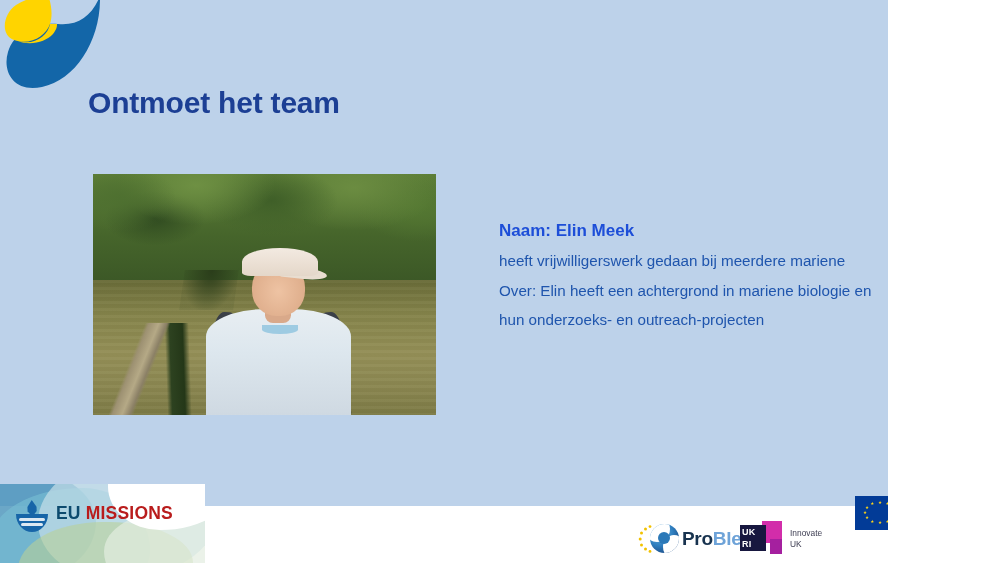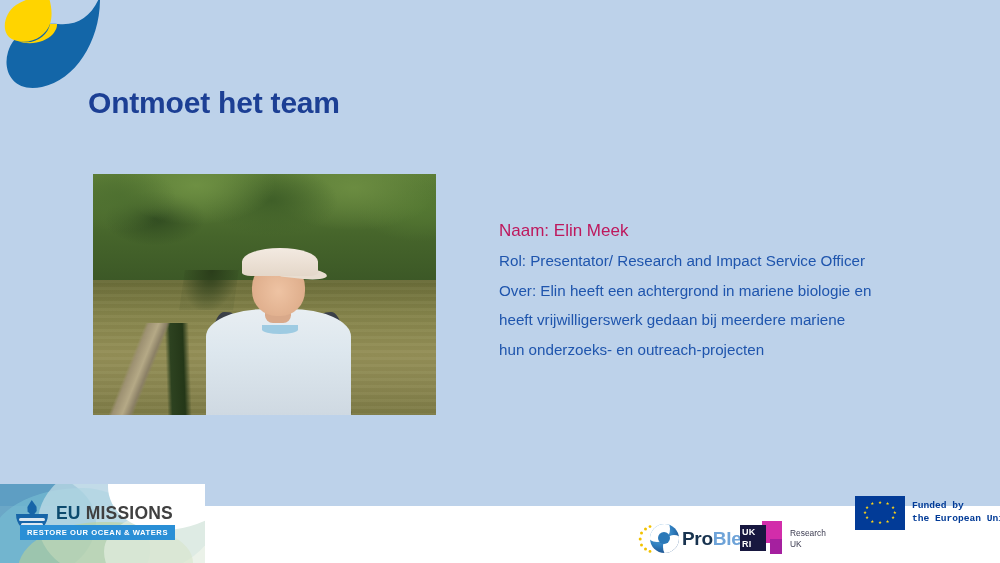--- a/index.html
+++ b/index.html
@@ -5,21 +5,21 @@
   html, body {
     margin: 0;
     padding: 0;
     background: #ffffff;
   }
   body {
     font-family: "Liberation Sans", sans-serif;
   }
   #slide {
     position: relative;
-    width: 1000px;
+    width: 888px;
     height: 563px;
     overflow: hidden;
     background: #bdd2ea;
   }
 
   
   #brand-mark {
     position: absolute;
     left: 0px;
     top: -6px;
@@ -143,22 +143,22 @@
   
   #bio {
     position: absolute;
     left: 499px;
     top: 216px;
     width: 440px;
     color: #1f4da0;
   }
   #bio .name {
     font-size: 17px;
-    font-weight: normal;
-    color: #be185d;
+    font-weight: bold;
+    color: #1d4ed8;
     line-height: 30px;
     white-space: nowrap;
   }
   #bio .line {
     font-size: 15.2px;
     line-height: 29.5px;
     color: #1f55ad;
     white-space: nowrap;
   }
 
@@ -247,21 +247,21 @@
   }
   #eu-missions .mtext {
     position: absolute;
     left: 56px; top: 19px;
     font-size: 17.5px;
     font-weight: bold;
     letter-spacing: .2px;
     white-space: nowrap;
   }
   #eu-missions .mtext .eu { color: #0c4a6e; }
-  #eu-missions .mtext .missions { color: #404040; margin-top: 28px; }
+  #eu-missions .mtext .missions { color: #b91c1c; margin-top: 28px; }
   #eu-missions .ribbon {
     position: absolute;
     left: 20px; top: 41px;
     background: #2a8fd6;
     color: #ffffff;
     font-size: 7.6px;
     font-weight: bold;
     letter-spacing: .55px;
     padding: 3px 7px 3px 7px;
     white-space: nowrap;
@@ -401,41 +401,39 @@
       <div class="ph-shirtcollar"></div>
       <div class="ph-neck"></div>
       <div class="ph-head"></div>
       <div class="ph-brim"></div>
       <div class="ph-cap"></div>
     </div>
   </div>
 
   <div id="bio">
     <div class="name">Naam: Elin Meek</div>
-    <div class="line">Rol: Presentator/ Research and Impact Service Officer</div>
+    <div class="line">heeft vrijwilligerswerk gedaan bij meerdere mariene</div>
     <div class="line">Over: Elin heeft een achtergrond in mariene biologie en</div>
-    <div class="line">heeft vrijwilligerswerk gedaan bij meerdere mariene</div>
     <div class="line">hun onderzoeks- en outreach-projecten</div>
   </div>
 
   <div id="footer"></div>
 
   <div id="eu-missions">
     <div class="blob b1"></div>
     <div class="blob b2"></div>
     <div class="blob b3"></div>
     <div class="blob b4"></div>
     <div class="blob b5"></div>
     <div class="white-notch"></div>
     <div class="wave-bowl"></div>
     <div class="drop"></div>
     <div class="mtext">
       <span class="eu">EU</span><span class="missions"> MISSIONS</span>
     </div>
-    <div class="ribbon">RESTORE OUR OCEAN &amp; WATERS</div>
   </div>
 
   <div id="probleu">
     <div class="stars">
       <svg viewBox="0 0 32 32" width="32" height="32" aria-hidden="true">
         <g fill="#f2c200">
           <circle cx="5.5" cy="10" r="1.5"></circle>
           <circle cx="4.2" cy="16" r="1.5"></circle>
           <circle cx="5.5" cy="22" r="1.5"></circle>
           <circle cx="9.5" cy="26" r="1.5"></circle>
@@ -456,21 +454,21 @@
   </div>
 
   <div id="ukri">
     <div class="mag1"></div>
     <div class="mag2"></div>
     <div class="navybox">
       <span>UK</span>
       <span>RI</span>
     </div>
     <div class="iuk">
-      <div>Research</div>
+      <div>Innovate</div>
       <div>UK</div>
     </div>
   </div>
 
   <div id="eu-funded">
     <div class="flag">
       <span class="star" style="left:50%;top:18%">★</span>
       <span class="star" style="left:66%;top:22%">★</span>
       <span class="star" style="left:77%;top:34%">★</span>
       <span class="star" style="left:81%;top:50%">★</span>

